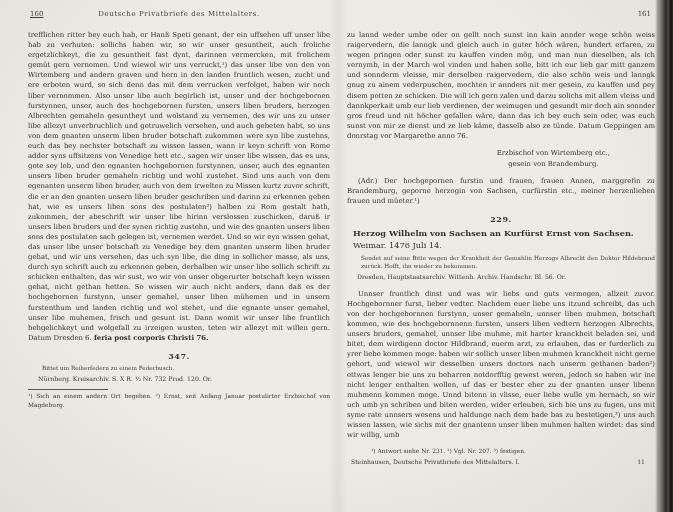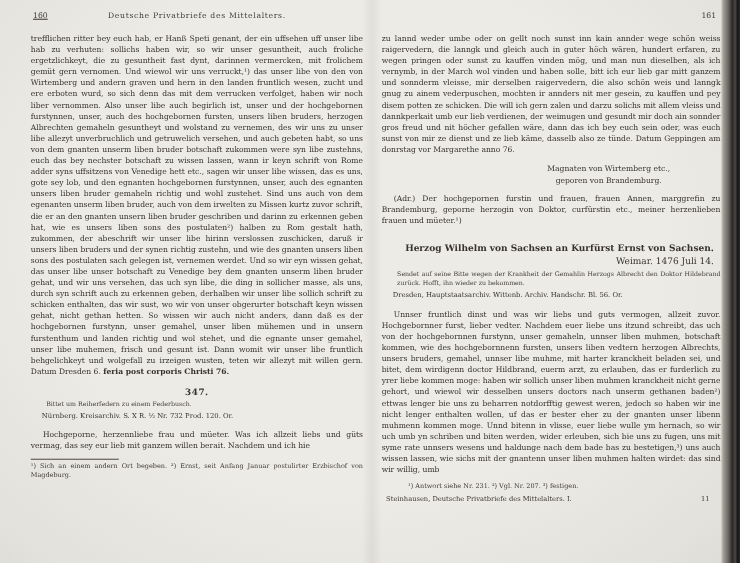--- a/index.html
+++ b/index.html
@@ -23,21 +23,21 @@
   .pg-header { position:relative; height:12px; font-size:7px; color:#454039; margin-bottom:8px; }
   .pg-header .num-l { position:absolute; left:2px; top:0;text-decoration:underline; }
   .pg-header .num-r { position:absolute; right:4px; top:0; }
   .pg-header .title { position:absolute; left:0; right:0; top:0; text-align:center; letter-spacing:0.6px; }
 
   .body { font-size:6.9px; line-height:10.1px; text-align:justify; color:#36312a; }
   .body b.latin { font-weight:bold; }
   .indent { text-indent:11px; }
 
   .lnum   { text-align:center; font-weight:bold; font-size:8px; letter-spacing:0.5px; margin:8px 0 4px; }
-  .ltitle { text-align:right; font-size:8.2px; line-height:11.6px; margin:14px 6px 4px; }
+  .ltitle { text-align:left; font-size:8.2px; line-height:11.6px; margin:4px 6px 4px; }
   .ltitle b { font-weight:bold; }
   .regest { font-size:5.7px; line-height:7.9px; color:#454039; margin:2px 0 2px 14px; text-align:justify; }
   .source { font-size:6.2px; line-height:8.6px; margin:1px 0 3px 10px; }
 
   .sig { width:62%; margin-left:36%; text-align:center; font-size:6.9px; line-height:10.6px; margin-top:1px; }
 
   .fn-rule { width:80px; border-top:1px solid #5a554e; margin:6px 0 2px; }
   .footnote { font-size:5.9px; line-height:8.3px; color:#3d3831; text-align:justify; }
   .footnote.center-ind { text-indent:24px; }
   .imprint-row { display:flex; justify-content:space-between; font-size:6.1px; margin-top:3px; padding:0 10px 0 4px; color:#3d3831; }
@@ -52,40 +52,40 @@
     <div class="pg-header">
       <span class="num-l">160</span>
       <span class="title">Deutsche Privatbriefe des Mittelalters.</span>
     </div>
 
     <p class="body"><span>trefflichen ritter bey euch hab, er Hanß Speti genant, der ein uffsehen uff unser libe hab zu verhuten: sollichs haben wir, so wir unser gesuntheit, auch froliche ergetzlichkeyt, die zu gesuntheit fast dynt, darinnen vermercken, mit frolichem gemüt gern vernomen. Und wiewol wir uns verruckt,¹) das unser libe von den von Wirtemberg und andern graven und hern in den landen fruntlich wesen, zucht und ere erboten wurd, so sich denn das mit dem verrucken verfolget, haben wir noch liber vernommen. Also unser libe auch begirlich ist, unser und der hochgebornen furstynnen, unser, auch des hochgebornen fursten, unsers liben bruders, herzogen Albrechten gemaheln gesuntheyt und wolstand zu vernemen, des wir uns zu unser libe allezyt unverbruchlich und getruwelich versehen, und auch gebeten habt, so uns von dem gnanten unserm liben bruder botschaft zukommen were syn libe zustehns, euch das bey nechster botschaft zu wissen lassen, wann ir keyn schrift von Rome adder syns uffsitzens von Venedige hett etc., sagen wir unser libe wissen, das es uns, gote sey lob, und den egnanten hochgebornen furstynnen, unser, auch des egnanten unsers liben bruder gemaheln richtig und wohl zustehet. Sind uns auch von dem egenanten unserm liben bruder, auch von dem irwelten zu Missen kurtz zuvor schrift, die er an den gnanten unsern liben bruder geschriben und darinn zu erkennen geben hat, wie es unsers liben sons des postulaten²) halben zu Rom gestalt hath, zukommen, der abeschrift wir unser libe hirinn verslossen zuschicken, daruß ir unsers liben bruders und der synen richtig zustehn, und wie des gnanten unsers liben sons des postulaten sach gelegen ist, vernemen werdet. Und so wir eyn wissen gehat, das unser libe unser botschaft zu Venedige bey dem gnanten unserm liben bruder gehat, und wir uns versehen, das uch syn libe, die ding in sollicher masse, als uns, durch syn schrift auch zu erkennen geben, derhalben wir unser libe sollich schrift zu schicken enthalten, das wir sust, wo wir von unser obgerurter botschaft keyn wissen gehat, nicht gethan hetten. So wissen wir auch nicht anders, dann daß es der hochgebornen furstynn, unser gemahel, unser liben mühemen und in unsern furstenthum und landen richtig und wol stehet, und die egnante unser gemahel, unser libe muhemen, frisch und gesunt ist. Dann womit wir unser libe fruntlich behgelichkeyt und wolgefall zu irzeigen wusten, teten wir allezyt mit willen gern. Datum Dresden 6. </span><b class="latin">feria post corporis Christi 76.</b></p>
 
     <div class="lnum">347.</div>
     <div class="regest">Bittet um Reiherfedern zu einem Federbusch.</div>
     <div class="source">Nürnberg. Kreisarchiv. S. X R. ½ Nr. 732 Prod. 120. Or.</div>
-    <p class="body indent">Hochgeporne, herzennliebe frau und müeter. Was ich allzeit liebs und güts vermag, das sey eur lieb mit ganzem willen berait. Nachdem und ich hie</p>
 
     <div class="fn-rule"></div>
     <div class="footnote">¹) Sich an einem andern Ort begeben. ²) Ernst, seit Anfang Januar postulirter Erzbischof von Magdeburg.</div>
   </div>
 
   <div class="page right">
     <div class="pg-header">
       <span class="num-r">161</span>
     </div>
 
     <p class="body">zu lannd weder umbe oder on gellt noch sunst inn kain annder wege schön weiss raigervedern, die lanngk und gleich auch in guter höch wären, hundert erfaren, zu wegen pringen oder sunst zu kauffen vinden mög, und man nun dieselben, als ich vernymb, in der March wol vinden und haben solle, bitt ich eur lieb gar mitt ganzem und sonnderm vleisse, mir derselben raigervedern, die also schön weis und lanngk gnug zu ainem vederpuschen, mochten ir annders nit mer gesein, zu kauffen und pey disem potten ze schicken. Die will ich gern zalen und darzu solichs mit allem vleiss und dannkperkait umb eur lieb verdienen, der weimugen und gesundt mir doch ain sonnder gros freud und nit höcher gefallen wäre, dann das ich bey euch sein oder, was euch sunst von mir ze dienst und ze lieb käme, dasselb also ze tünde. Datum Geppingen am donrstag vor Margarethe anno 76.</p>
 
     <div class="sig">
-      <div>Magnaten von Wirtemberg etc.,</div>
-      <div>geporen von Brandemburg.</div>
+      <div>Erzbischof von Wirtemberg etc.,</div>
+      <div>gesein von Brandemburg.</div>
     </div>
 
-    <p class="body indent">(Adr.) Der hochgepornen furstin und frauen, frauen Annen, marggrefin zu Brandemburg, geporne herzogin von Doktor, curfürstin etc., meiner herzenlieben frauen und müeter.¹)</p>
+    <p class="body indent">(Adr.) Der hochgepornen furstin und frauen, frauen Annen, marggrefin zu Brandemburg, geporne herzogin von Sachsen, curfürstin etc., meiner herzenlieben frauen und müeter.¹)</p>
 
+    <div class="lnum">229.</div>
     <div class="ltitle">
       <b>Herzog Wilhelm von Sachsen an Kurfürst Ernst von Sachsen.</b>
       <span>Weimar. 1476 Juli 14.</span>
     </div>
     <div class="regest">Sendet auf seine Bitte wegen der Krankheit der Gemahlin Herzogs Albrecht den Doktor Hildebrand zurück. Hofft, ihn wieder zu bekommen.</div>
     <div class="source">Dresden, Hauptstaatsarchiv. Wittenb. Archiv. Handschr. Bl. 56. Or.</div>
     <p class="body indent">Unnser fruntlich dinst und was wir liebs und guts vermogen, allzeit zuvor. Hochgebornner furst, lieber vedter. Nachdem euer liebe uns itzund schreibt, das uch von der hochgebornnen furstynn, unser gemaheln, unnser liben muhmen, botschaft kommen, wie des hochgebornnenn fursten, unsers liben vedtern herzogen Albrechts, unsers bruders, gemahel, unnser libe muhme, mit harter kranckheit beladen sei, und bitet, dem wirdigenn doctor Hildbrand, euerm arzt, zu erlauben, das er furderlich zu yrer liebe kommen moge: haben wir sollich unser liben muhmen kranckheit nicht gerne gehort, und wiewol wir desselben unsers doctors nach unserm gethanen baden²) ettwas lenger bie uns zu beharren notdorfftig gewest weren, jedoch so haben wir ine nicht lenger enthalten wollen, uf das er bester eher zu der gnanten unser libenn muhmenn kommen moge. Unnd bitenn in vlisse, euer liebe wulle ym hernach, so wir uch umb yn schriben und biten werden, wider erleuben, sich bie uns zu fugen, uns mit syme rate unnsers wesens und haldunge nach dem bade bas zu bestetigen,³) uns auch wissen lassen, wie sichs mit der gnantenn unser liben muhmen halten wirdet: das sind wir willig, umb</p>
 
     <div class="footnote center-ind">¹) Antwort siehe Nr. 231. ²) Vgl. Nr. 207. ³) festigen.</div>
     <div class="imprint-row">

